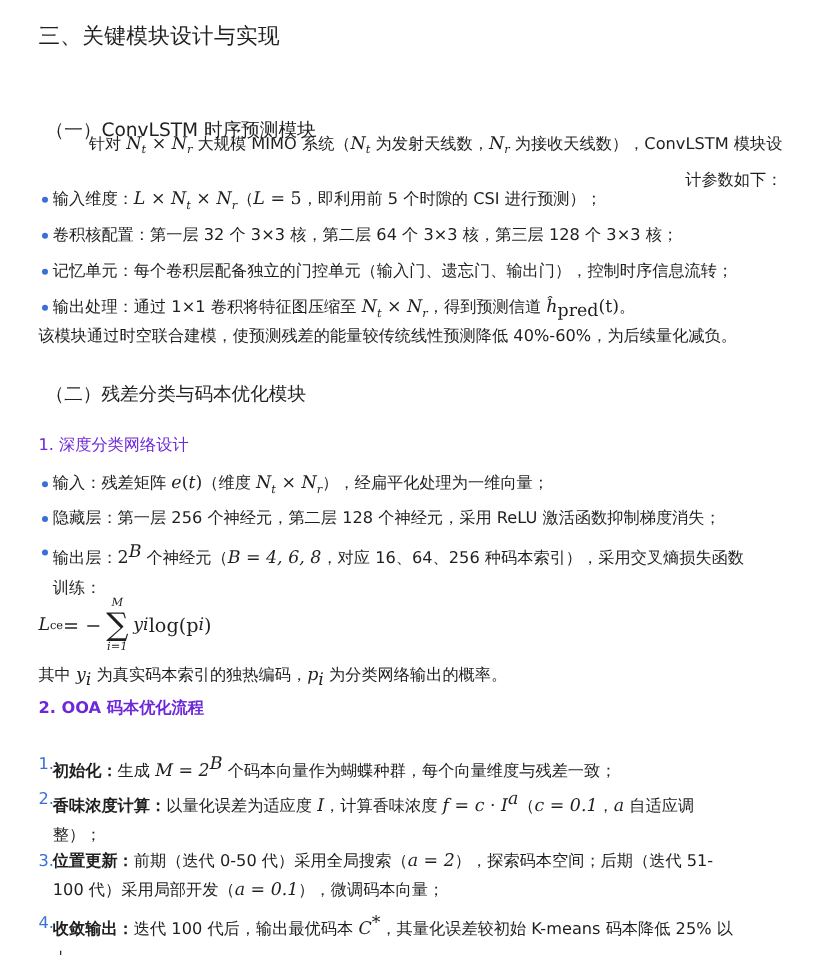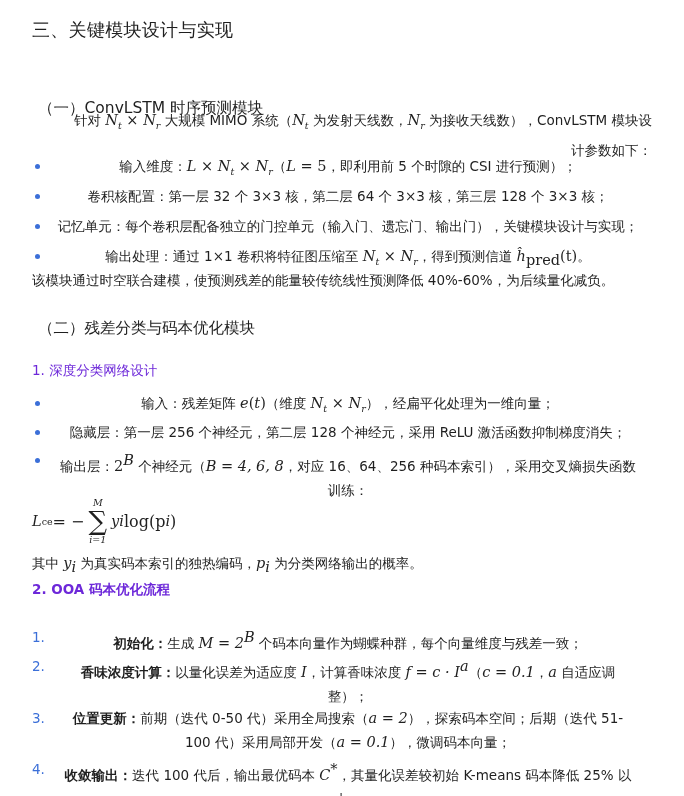--- a/index.html
+++ b/index.html
@@ -13,21 +13,21 @@
     .h3 { position: absolute; left: 38px; font-size: 15.5px; color: #1f1f1f; }
     .h4 { position: absolute; left: 32px; font-size: 13.5px; color: #6d28d9; }
     .p { position: absolute; left: 32px; font-size: 13.5px; line-height: 24px; color: #1f1f1f; width: 620px; }
     .li { position: absolute; left: 32px; font-size: 13.5px; line-height: 24px; width: 620px; }
     .li .bullet {
       position: absolute; left: 3px; top: 10px; width: 5px; height: 5px; border-radius: 50%; background: #3b6fd8;
     }
     .li .num {
       position: absolute; left: 0; top: 0; color: #3b6fd8; font-size: 13.5px;
     }
-    .li .body { margin-left: 12px; display: block; text-align: center; }
+    .li .body { margin-left: 12px; display: block; }
     .m { font-family: "DejaVu Serif", "Liberation Serif", serif; font-style: italic; font-size: 14.5px; }
     .mr { font-family: "DejaVu Serif", "Liberation Serif", serif; font-size: 14.5px; }
     sub, sup { font-size: 9.5px; }
     b { font-weight: bold; }
     .formula {
       position: absolute; left: 32px; top: 495px; height: 52px; display: flex; align-items: center;
       font-family: "DejaVu Serif", "Liberation Serif", serif; font-size: 16px;
     }
     .sum { position: relative; display: inline-flex; flex-direction: column; align-items: center; margin: 0 4px; }
     .sum .big { font-size: 26px; line-height: 26px; }
@@ -58,21 +58,21 @@
     <span class="body"><span>输入维度：</span><span class="m">L</span><span class="mr"> × </span><span class="m">N<sub>t</sub></span><span class="mr"> × </span><span class="m">N<sub>r</sub></span>（<span class="m">L</span><span class="mr"> = 5</span>，即利用前 5 个时隙的 CSI 进行预测）；</span>
   </div>
 
   <div class="li" style="top:184px;">
     <span class="bullet"></span>
     <span class="body"><span>卷积核配置：</span><span>第一层 32 个 3×3 核，第二层 64 个 3×3 核，第三层 128 个 3×3 核；</span></span>
   </div>
 
   <div class="li" style="top:214px;">
     <span class="bullet"></span>
-    <span class="body"><span>记忆单元：</span><span>每个卷积层配备独立的门控单元（输入门、遗忘门、输出门），关键模块设计与实现；</span></span>
+    <span class="body"><span>记忆单元：</span><span>每个卷积层配备独立的门控单元（输入门、遗忘门、输出门），控制时序信息流转；</span></span>
   </div>
 
   <div class="li" style="top:244px;">
     <span class="bullet"></span>
     <span class="body"><span>输出处理：</span><span>通过 1×1 卷积将特征图压缩至 </span><span class="m">N<sub>t</sub></span><span class="mr"> × </span><span class="m">N<sub>r</sub></span><span>，得到预测信道 </span><span class="m">ĥ</span><sub class="mr">pred</sub><span class="mr">(t)</span><span>。</span></span>
   </div>
 
   <div class="p" style="top:268px;">该模块通过时空联合建模，使预测残差的能量较传统线性预测降低 40%-60%，为后续量化减负。</div>
 
   <div class="h3" style="top:318px;text-align:center;">（二）残差分类与码本优化模块</div>

